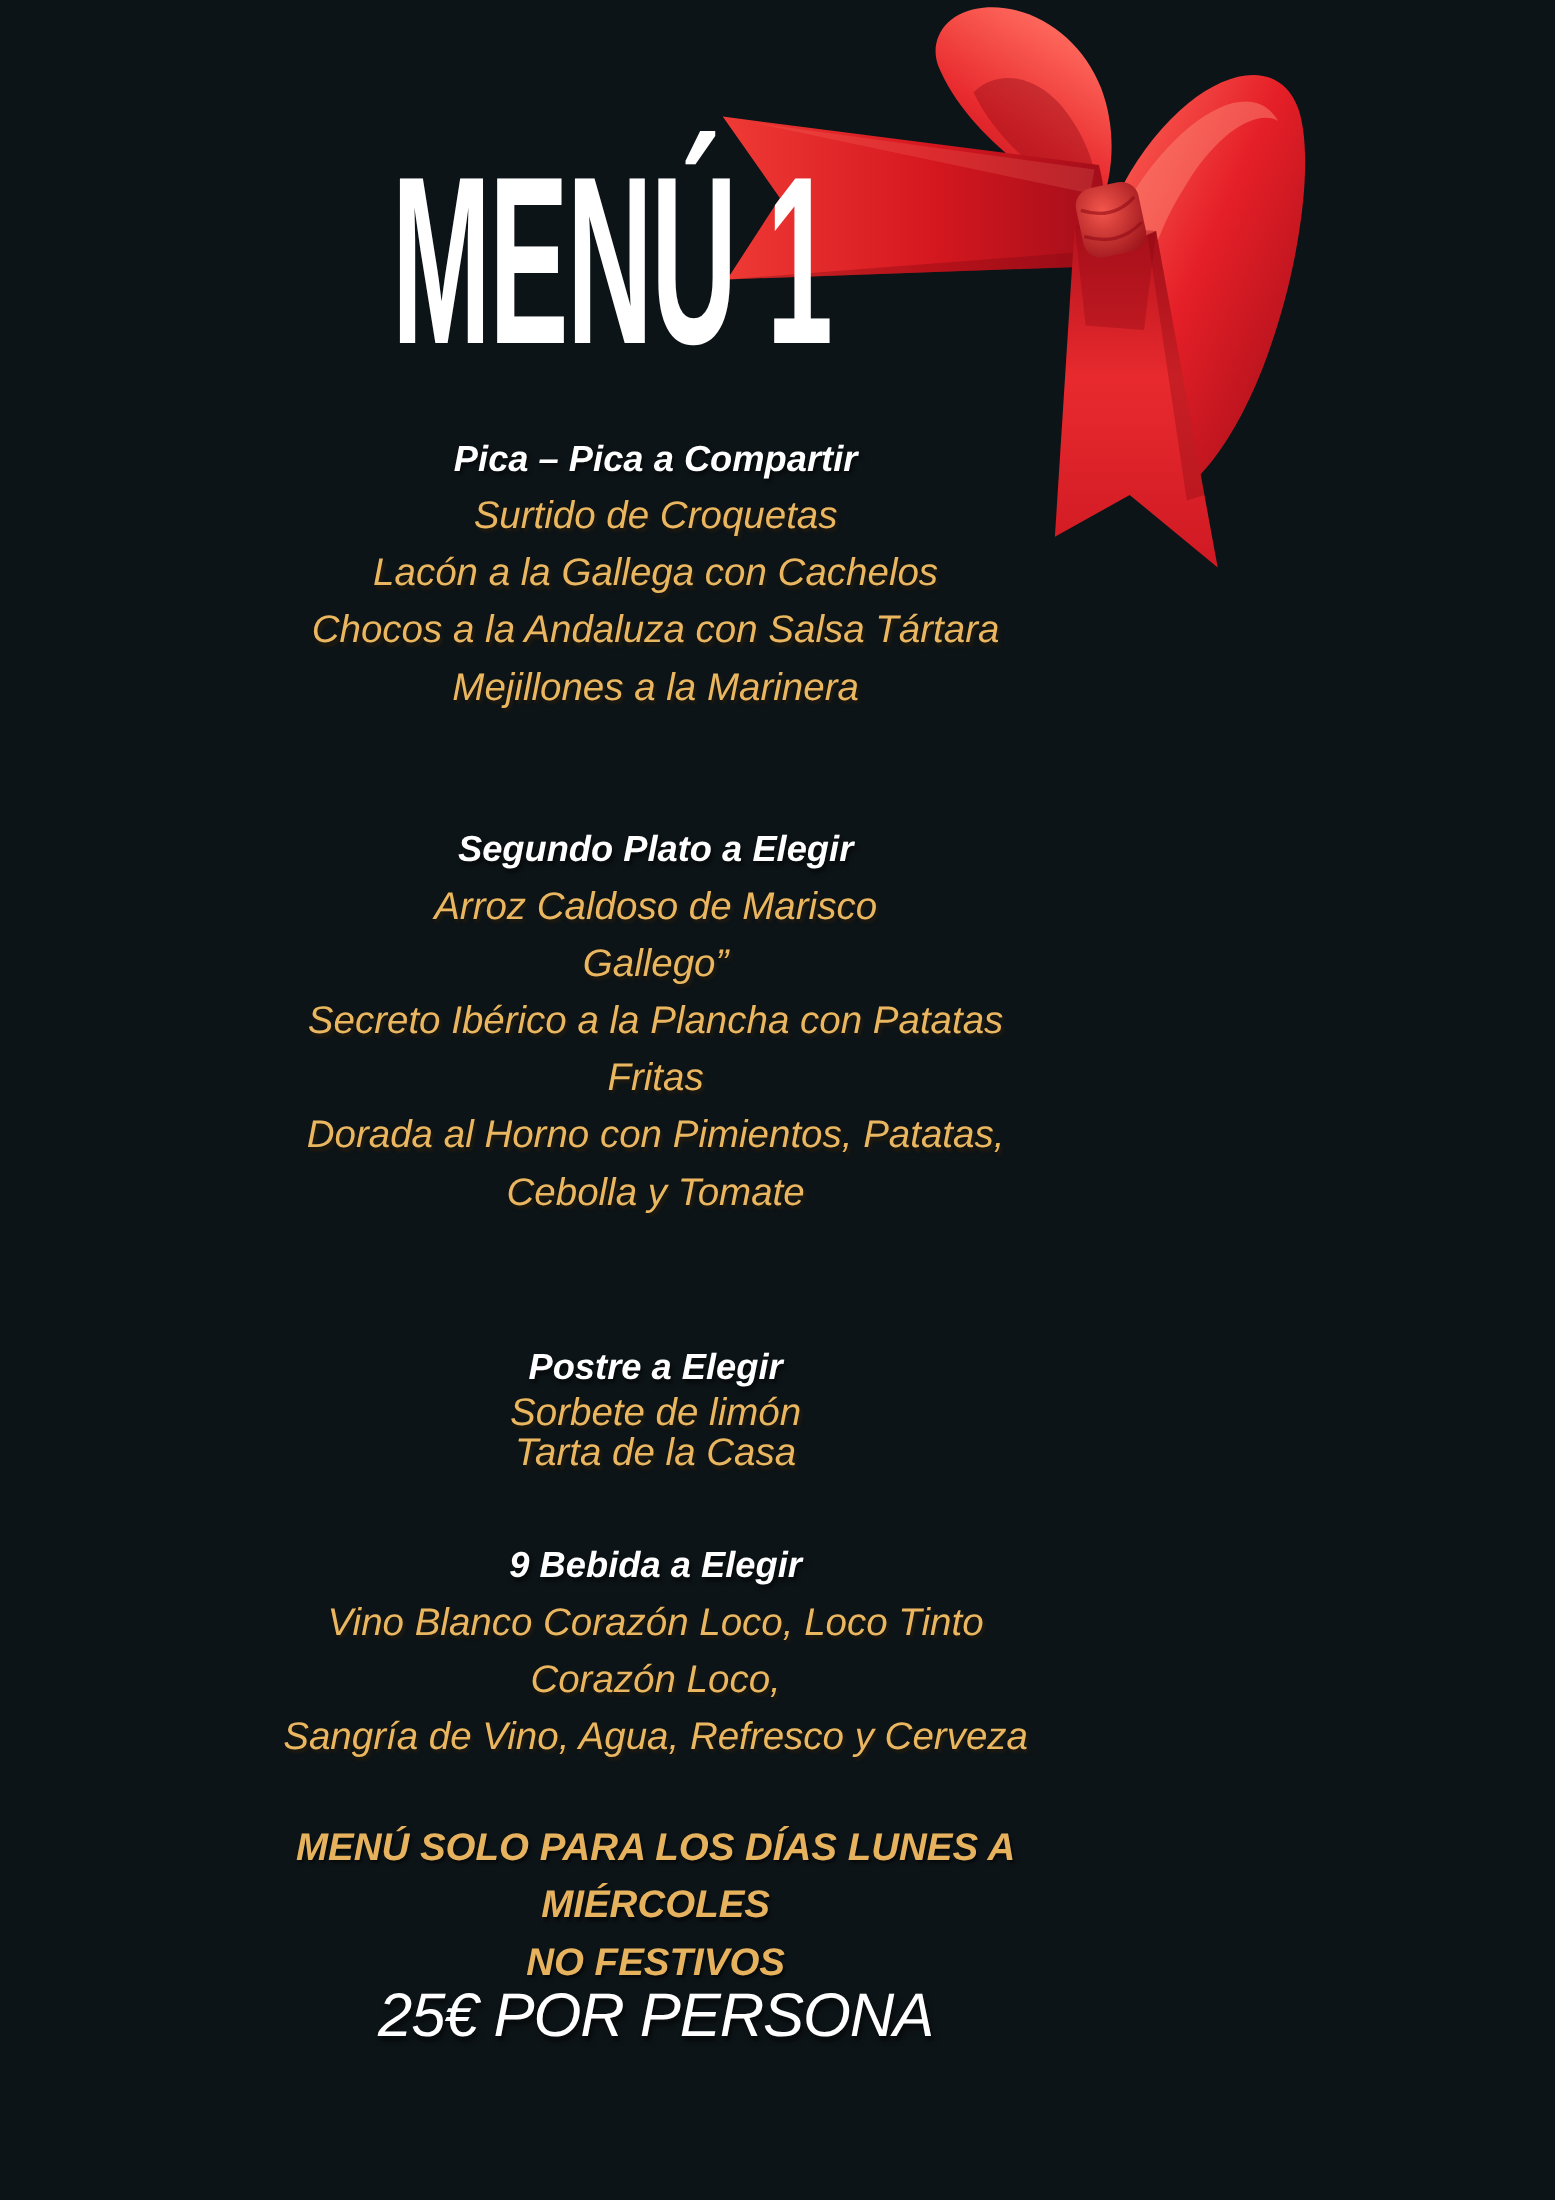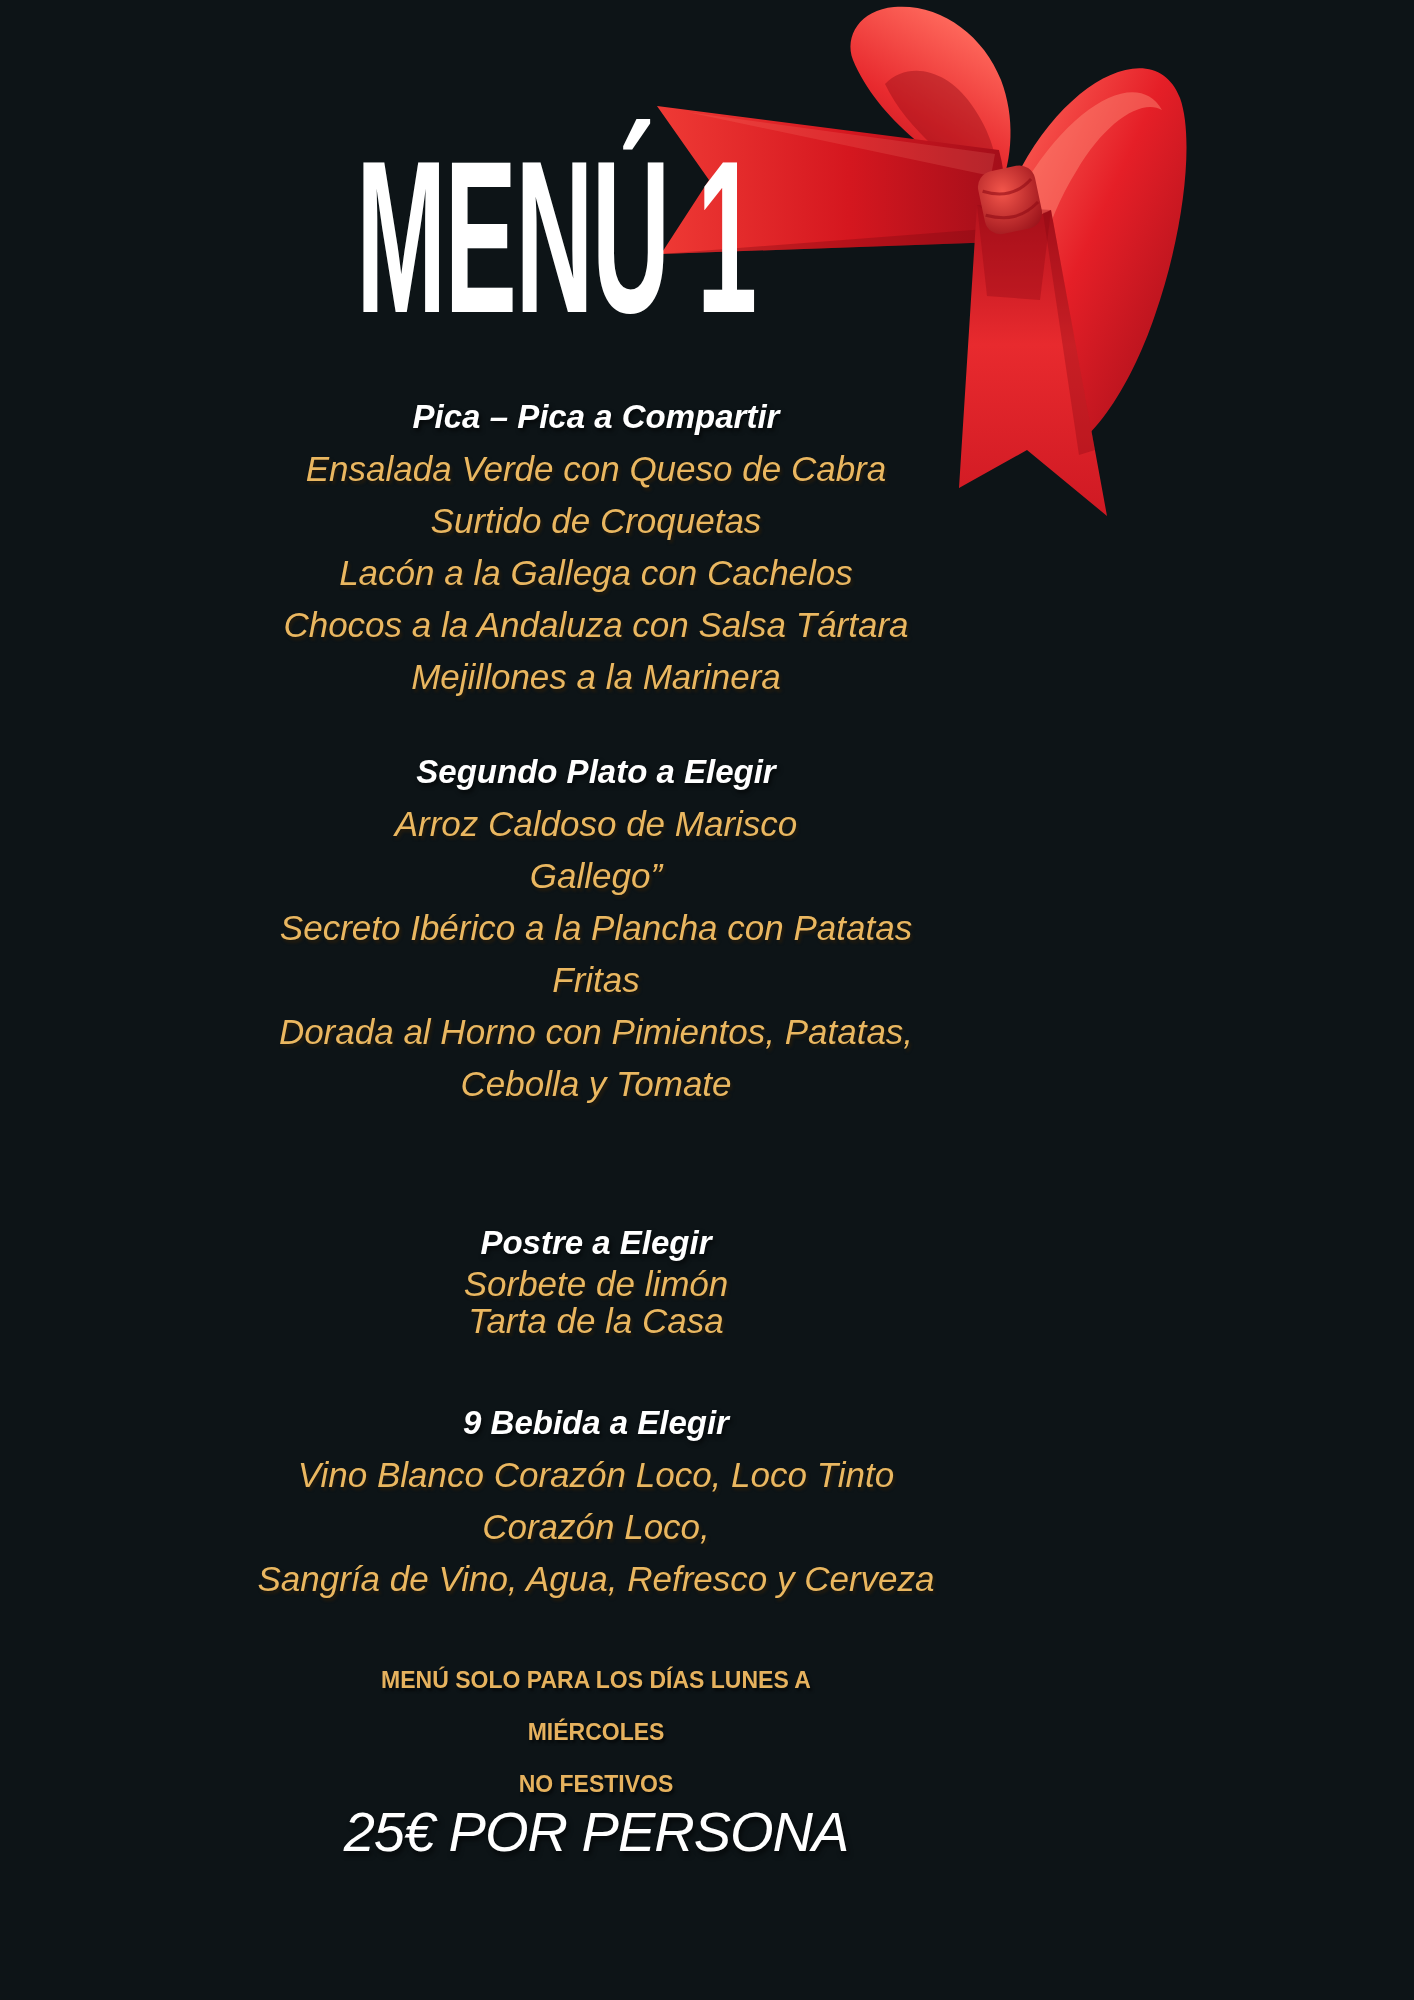--- a/index.html
+++ b/index.html
@@ -40,22 +40,22 @@
   .s3 .hdr{line-height:44px;}
   .s3 .item{line-height:37px;}
 
   .s1{top:391px;}
   .s2{top:746px;}
   .s3{top:1221px;}
   .s4{top:1397px;}
   .notes{top:1654px;}
 
   .note{
-    color:#e6b25e;font-weight:bold;
-    font-size:23px;line-height:52px;
+    color:#e6b25e;font-weight:bold;font-style:italic;
+    font-size:35px;line-height:52px;
     text-shadow:2px 3px 3px rgba(0,0,0,0.55);
     white-space:nowrap;
   }
   .price{
     margin-top:-8px;
     color:#ffffff;font-weight:normal;font-style:italic;
     font-size:56px;line-height:60px;
     letter-spacing:-1px;
     text-shadow:2px 4px 5px rgba(0,0,0,0.6);
     white-space:nowrap;
@@ -116,21 +116,20 @@
       <rect x="334" y="168" width="58" height="64" rx="16" fill="url(#gKnot)"></rect>
       <path d="M338,186 C356,196 372,196 388,184" stroke="#8f0a14" stroke-width="3" fill="none" opacity="0.6"></path>
       <path d="M336,210 C356,220 372,220 390,208" stroke="#8f0a14" stroke-width="3" fill="none" opacity="0.6"></path>
     </g>
   </svg>
 
   <h1 class="title">MENÚ 1</h1>
 
   <section class="sec s1">
     <div class="hdr">Pica – Pica a Compartir</div>
-    <div class="item">Ensalada Verde con Queso de Cabra</div>
     <div class="item">Surtido de Croquetas</div>
     <div class="item">Lacón a la Gallega con Cachelos</div>
     <div class="item">Chocos a la Andaluza con Salsa Tártara</div>
     <div class="item">Mejillones a la Marinera</div>
   </section>
 
   <section class="sec s2">
     <div class="hdr">Segundo Plato a Elegir</div>
     <div class="item">Arroz Caldoso de Marisco</div>
     <div class="item">Gallego”</div>

